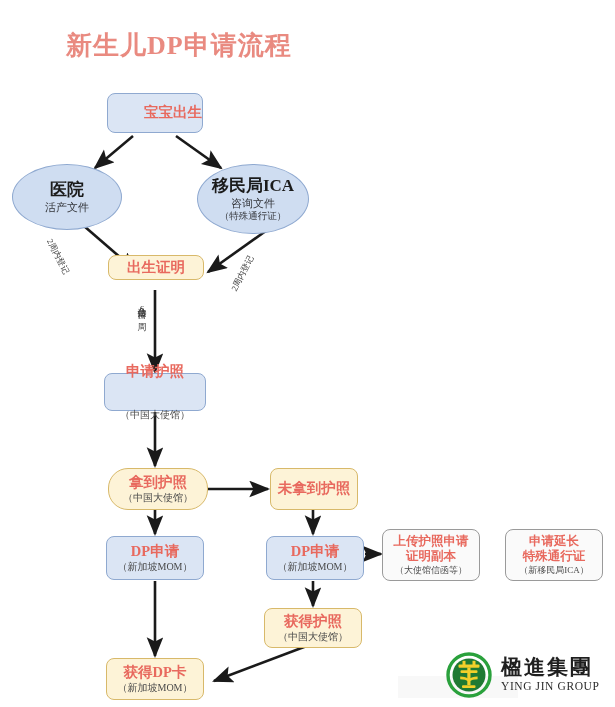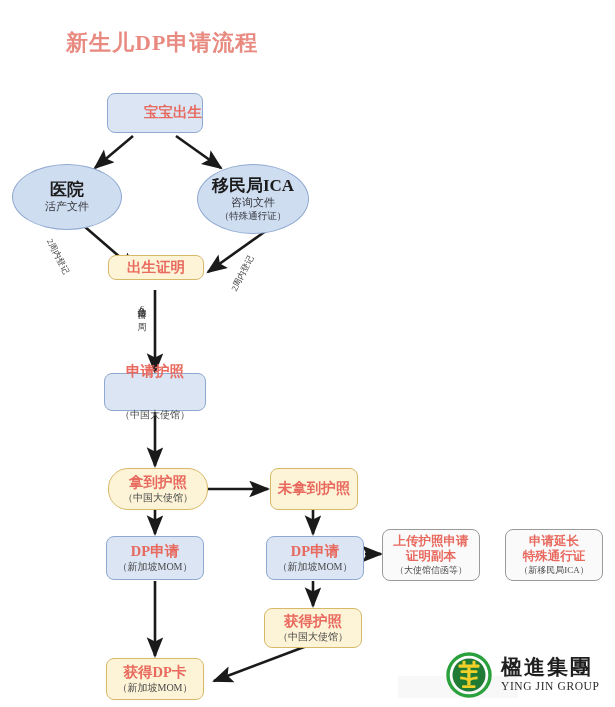--- a/index.html
+++ b/index.html
@@ -16,21 +16,21 @@
     height: 707px;
     background: #ffffff;
     overflow: hidden;
   }
 
   
   #chart-title {
     position: absolute;
     left: 66px;
     top: 28px;
-    font-size: 22px;
+    font-size: 26px;
     font-weight: bold;
     color: #e98a80;
     letter-spacing: 1px;
     white-space: nowrap;
     font-family: "Liberation Serif", "DejaVu Serif", serif;
   }
 
   
   .node {
     position: absolute;
@@ -80,21 +80,21 @@
     border: 1.5px solid #9a9a9a;
     border-radius: 8px;
   }
   
   .n-ellipse {
     background: #cfddf1;
     border: 1.5px solid #8fa9d0;
     border-radius: 50%;
   }
   .n-ellipse .t1 { font-size: 17px; font-weight: bold; color: #1b1b1b; }
-  .n-ellipse .t2 { font-size: 11px; color: #33353a; font-family: Liberation Mono, monospace; }
+  .n-ellipse .t2 { font-size: 11px; color: #33353a; }
   .n-ellipse .t3 { font-size: 9.5px; color: #33353a; }
 
   
   .edge-label {
     position: absolute;
     font-size: 8.5px;
     color: #3a3a3a;
     white-space: nowrap;
     font-family: "Liberation Serif", "DejaVu Serif", serif;
   }

